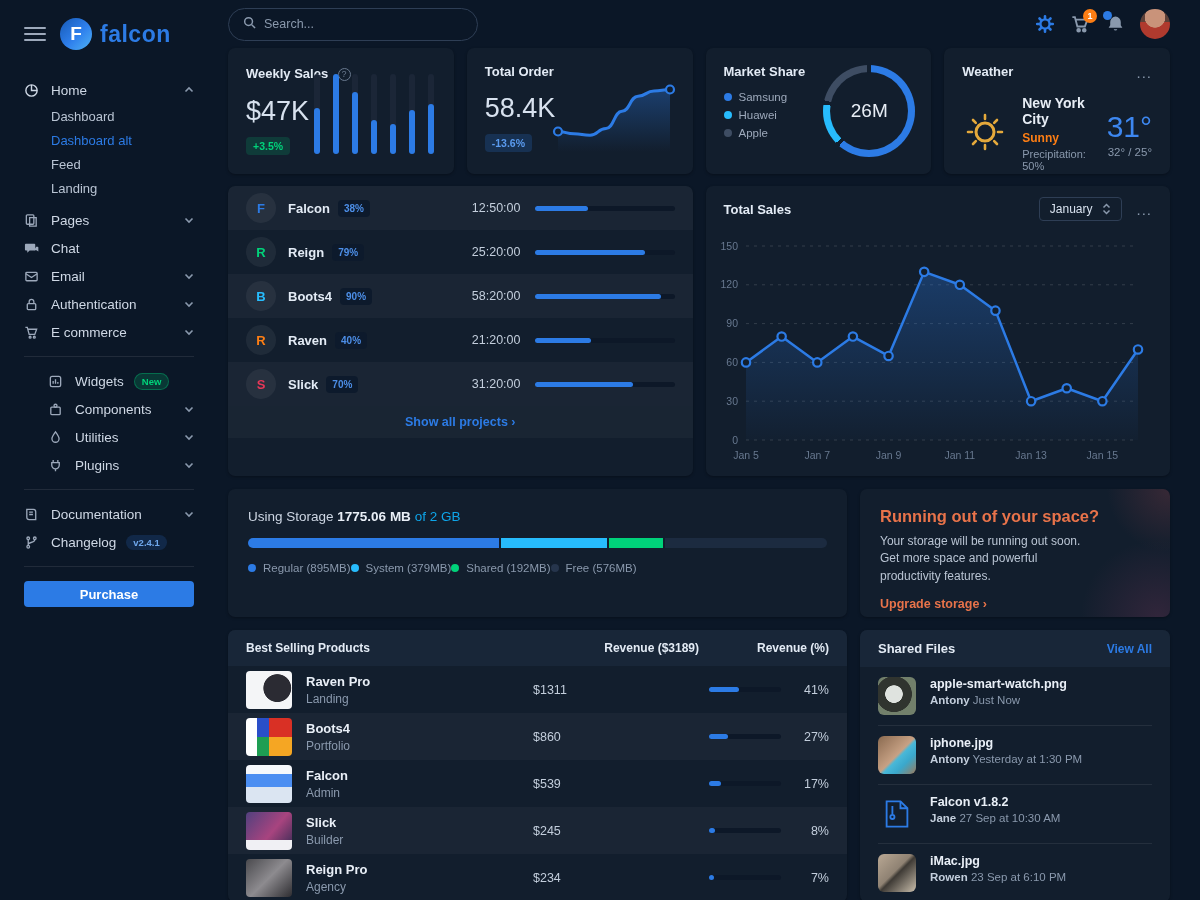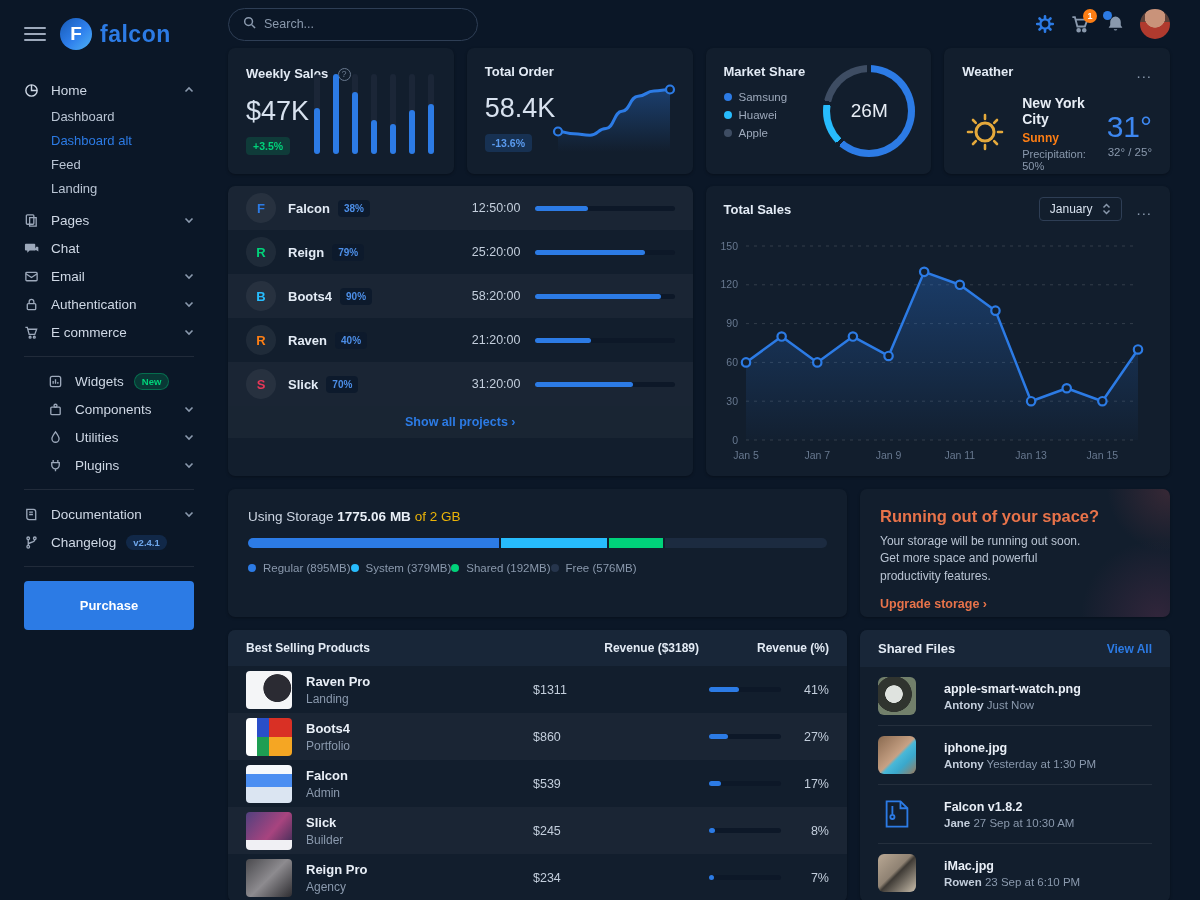--- a/index.html
+++ b/index.html
@@ -1,18 +1,18 @@
 <!DOCTYPE html>
 <html><head>
 <meta charset="utf-8">
 <style>
   * { margin:0; padding:0; box-sizing:border-box; }
   html,body { width:1200px; height:900px; overflow:hidden; background:#0b1727;
     font-family:"Liberation Sans", sans-serif; color:#d8e2ef; }
-  .muted { color:#eab308; }
+  .muted { color:#0ea5e9; }
   
   #app { display:flex; width:1200px; height:900px; }
   aside { width:212px; flex:none; padding:12px 0 0 0; }
   main { flex:1; padding:0 30px 0 16px; }
   
   .brand-row { display:flex; align-items:center; gap:14px; padding-left:24px; height:44px; }
   .burger { width:22px; cursor:pointer; }
   .burger span { display:block; height:2px; background:#9da9bb; border-radius:1px; margin:4px 0; }
   .logo { display:flex; align-items:center; gap:8px; cursor:pointer; }
   .logo-mark { width:32px; height:32px; border-radius:50%; background:linear-gradient(135deg,#1659b5,#2f80ed 55%,#4fb3f5);
@@ -24,21 +24,21 @@
   .nav-chev { margin-left:auto; color:#8a99ad; display:flex; }
   .nav-sub { padding-left:27px; }
   .nav-sub .nav-item { height:24px; color:#b9c4d3; font-size:13px; }
   .nav-sub .active { color:#2c7be5; }
   .badge-pill { font-size:9.5px; font-weight:bold; padding:2px 7px; border-radius:9px; }
   .badge-new { background:rgba(0,210,122,.18); color:#00d27a; border:1px solid rgba(0,210,122,.35); }
   .badge-ver { background:rgba(44,123,229,.18); color:#6fa7ec; }
   .sb-divider { border-top:1px solid rgba(255,255,255,.09); margin:10px 18px 10px 24px; }
   .purchase { margin:14px 18px 0 24px; }
   .purchase button { width:100%; background:#2c7be5; color:#fff; border:none; border-radius:4px;
-    height:49px; font-size:13px; font-weight:bold; cursor:pointer; }
+    height:26px; font-size:13px; font-weight:bold; cursor:pointer; }
   
   .topbar { height:48px; display:flex; align-items:center; }
   .search { display:flex; align-items:center; gap:8px; width:250px; height:33px; border:1px solid #2e3e55;
     border-radius:17px; padding:0 14px; color:#8a99ad; }
   .search input { background:transparent; border:none; outline:none; color:#d8e2ef; font-size:12.5px; width:100%; }
   .search input::placeholder { color:#8a99ad; }
   .top-icons { margin-left:auto; display:flex; align-items:center; gap:15px; }
   .tico { position:relative; display:flex; cursor:pointer; }
   .cart-badge { position:absolute; top:-5px; right:-6px; background:#fd7e14; color:#fff; font-size:9px;
     font-weight:bold; width:14px; height:14px; border-radius:50%; display:flex; align-items:center; justify-content:center; }
@@ -132,21 +132,21 @@
     linear-gradient(130deg,#51407e,#a8447f 55%,#332a52); }
   .thumb-reign { background:linear-gradient(135deg,#4a4a4e,#8d8b8f 50%,#2e2d31); }
   .prod-name { font-size:13px; font-weight:bold; color:#e9eff7; }
   .prod-cat { font-size:12px; color:#8a99ad; margin-top:3px; }
   .prod-rev { margin-left:auto; width:120px; font-size:12.5px; color:#c3cedc; }
   .prod-pbar { width:72px; height:5px; background:#0d1828; border-radius:3px; margin:0 0 0 56px; }
   .prod-pbar div { height:5px; background:#2c7be5; border-radius:3px; }
   .prod-pct { width:48px; text-align:right; font-size:12.5px; color:#c3cedc; }
   
   .view-all { color:#2c7be5; font-size:12px; font-weight:bold; cursor:pointer; }
-  .file-row { display:flex; align-items:center; gap:28px; margin:0 18px; padding:10px 0;
+  .file-row { display:flex; align-items:flex-start; gap:14px; margin:0 18px; padding:10px 0;
     border-bottom:1px solid rgba(255,255,255,.08); }
   .file-row:last-child { border-bottom:none; }
   .fthumb { width:38px; height:38px; border-radius:6px; flex:none; display:flex; align-items:center; justify-content:center; }
   .fthumb-watch { background:radial-gradient(circle at 42% 45%, #dfe3df 0 28%, #30342f 30% 58%, #72806b 60%); }
   .fthumb-iphone { background:linear-gradient(135deg,#8a6a50,#c7a184 50%,#49b8d8 56%,#3aa8cc 72%,#9b7a5c); }
   .fthumb-imac { background:linear-gradient(135deg,#b9a894,#8f8273 45%,#3e3a35 52%,#c9beac); }
   .file-name { font-size:12.5px; font-weight:bold; color:#e9eff7; }
   .file-meta { font-size:11.5px; color:#8a99ad; margin-top:3px; }
   .file-meta b { color:#c3cedc; }
   svg.linechart text { font-family:"Liberation Sans", sans-serif; }

